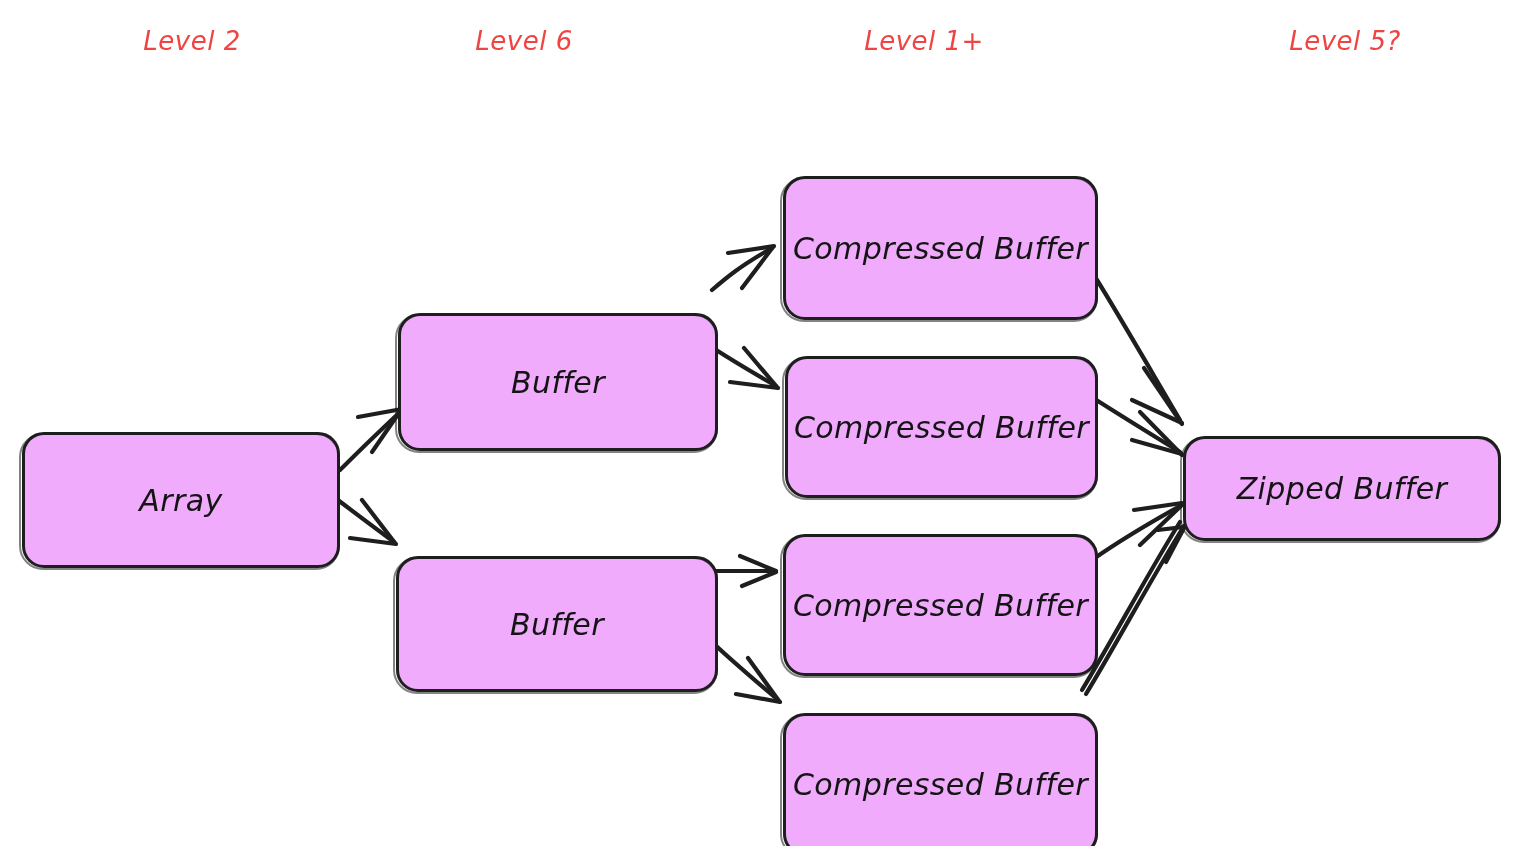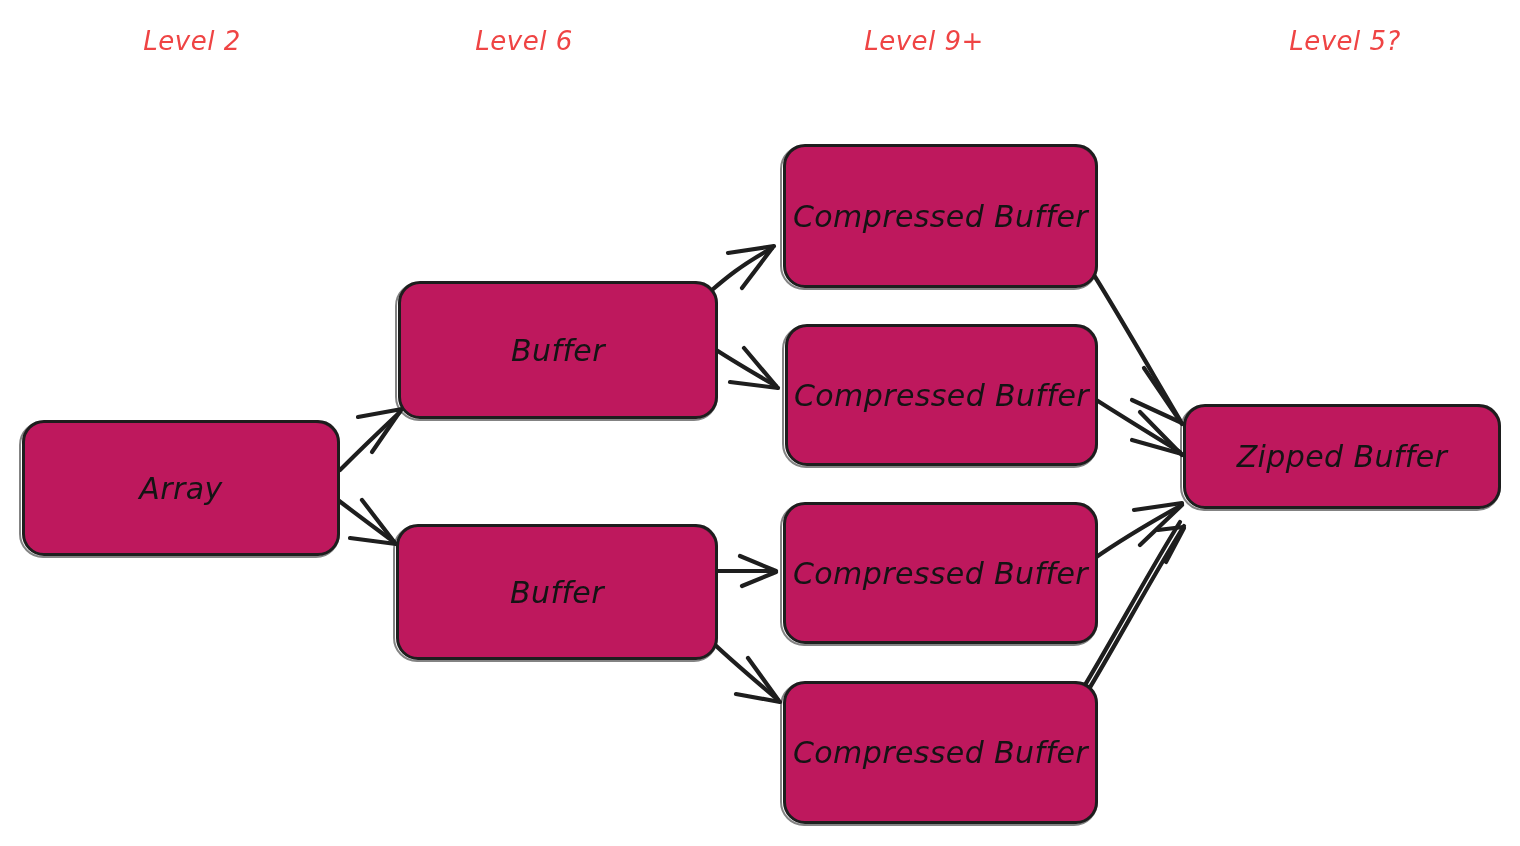--- a/index.html
+++ b/index.html
@@ -33,32 +33,33 @@
     font-family: "DejaVu Sans", sans-serif;
     font-size: 26px;
     font-style: italic;
     color: #ef4444;
     white-space: nowrap;
     letter-spacing: 0.5px;
   }
   .node {
     position: absolute;
     box-sizing: border-box;
-    background: #be185d;
+    background: #f0abfc;
     border: 3.5px solid #1e1e1e;
     border-radius: 22px;
     display: flex;
     align-items: center;
     justify-content: center;
     color: #141414;
     font-family: "DejaVu Sans", sans-serif;
     font-size: 30px;
     font-style: italic;
     letter-spacing: 0.4px;
     white-space: nowrap;
+    margin-top: 32px;
   }
   
   .node::before {
     content: "";
     position: absolute;
     left: -6px;
     top: -2px;
     right: -3px;
     bottom: -5px;
     border: 2.5px solid #1e1e1e;
@@ -151,24 +152,24 @@
         <path d="M1086 694 C 1114 648, 1154 574, 1184 526"></path>
         <path d="M1158 530 L 1183 527"></path>
         <path d="M1166 562 L 1184 528"></path>
       </g>
 
     </g>
   </svg>
 
   <div class="col-header" style="left:192px; top:26px;">Level 2</div>
   <div class="col-header" style="left:524px; top:26px;">Level 6</div>
-  <div class="col-header" style="left:924px; top:26px;">Level 9+</div>
+  <div class="col-header" style="left:924px; top:26px;">Level 1+</div>
   <div class="col-header" style="left:1345px; top:26px;">Level 5?</div>
 
-  <div class="node" style="left:22px; top:420px; width:318px; height:136px;">
+  <div class="node" style="left:22px; top:400px; width:318px; height:136px;">
     <span class="node-label">Array</span>
   </div>
 
   <div class="node" style="left:398px; top:281px; width:320px; height:138px;">
     <span class="node-label">Buffer</span>
   </div>
 
   <div class="node" style="left:396px; top:524px; width:322px; height:136px;">
     <span class="node-label">Buffer</span>
   </div>

